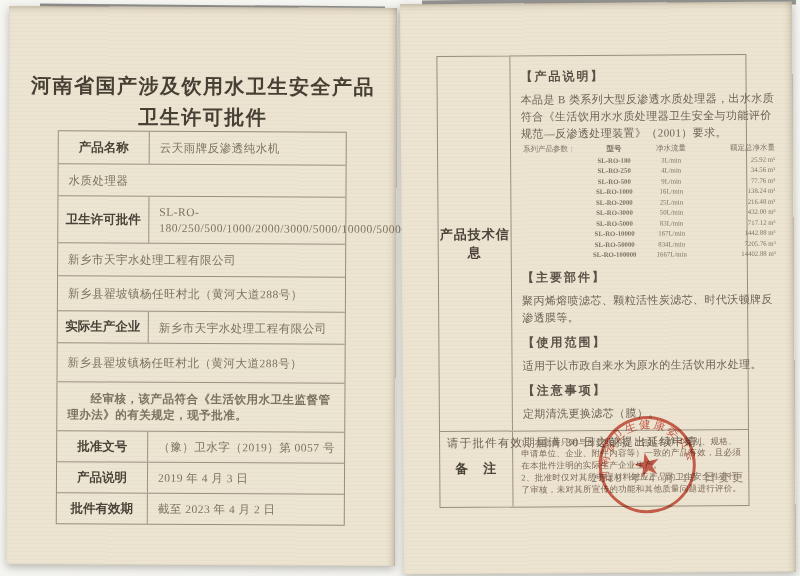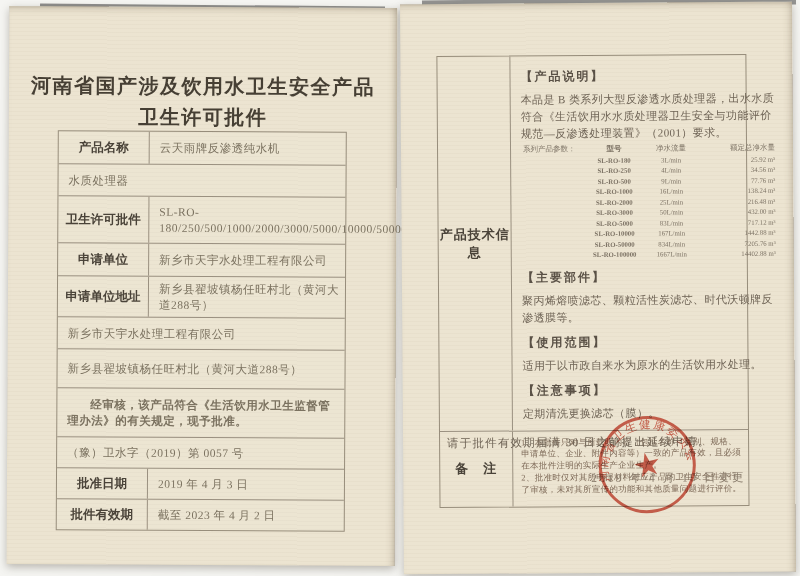--- a/index.html
+++ b/index.html
@@ -105,43 +105,43 @@
       <div class="cert-value">云天雨牌反渗透纯水机</div>
     </div>
     <div class="cert-row h31">
       <div class="cert-value">水质处理器</div>
     </div>
     <div class="cert-row h46">
       <div class="cert-label">卫生许可批件</div>
       <div class="cert-value">SL-RO-180/250/500/1000/2000/3000/5000/10000/50000/100000</div>
     </div>
     <div class="cert-row h32">
-      <div class="cert-label">申请单位</div>
       <div class="cert-value">新乡市天宇水处理工程有限公司</div>
     </div>
     <div class="cert-row h34">
-      <div class="cert-label">申请单位地址</div>
       <div class="cert-value">新乡县翟坡镇杨任旺村北（黄河大道288号）</div>
     </div>
     <div class="cert-row h31">
+      <div class="cert-label">实际生产企业</div>
       <div class="cert-value">新乡市天宇水处理工程有限公司</div>
     </div>
     <div class="cert-row h38">
       <div class="cert-value">新乡县翟坡镇杨任旺村北（黄河大道288号）</div>
     </div>
     <div class="cert-row h48">
       <div class="cert-value indent">
           <span>经审核，该产品符合《生活饮用水卫生监督管理办法》的有关规定，现予批准。</span>
         </div>
     </div>
     <div class="cert-row h30">
+      <div class="cert-label">批准文号</div>
       <div class="cert-value">（豫）卫水字（2019）第 0057 号</div>
     </div>
     <div class="cert-row h30">
-      <div class="cert-label">批准日期</div>
+      <div class="cert-label">产品说明</div>
       <div class="cert-value">2019 年 4 月 3 日</div>
     </div>
     <div class="cert-row h30">
       <div class="cert-label">批件有效期</div>
       <div class="cert-value">截至 2023 年 4 月 2 日</div>
     </div>
   </div>
 </div>
 
 <div class="page" id="page-right">

